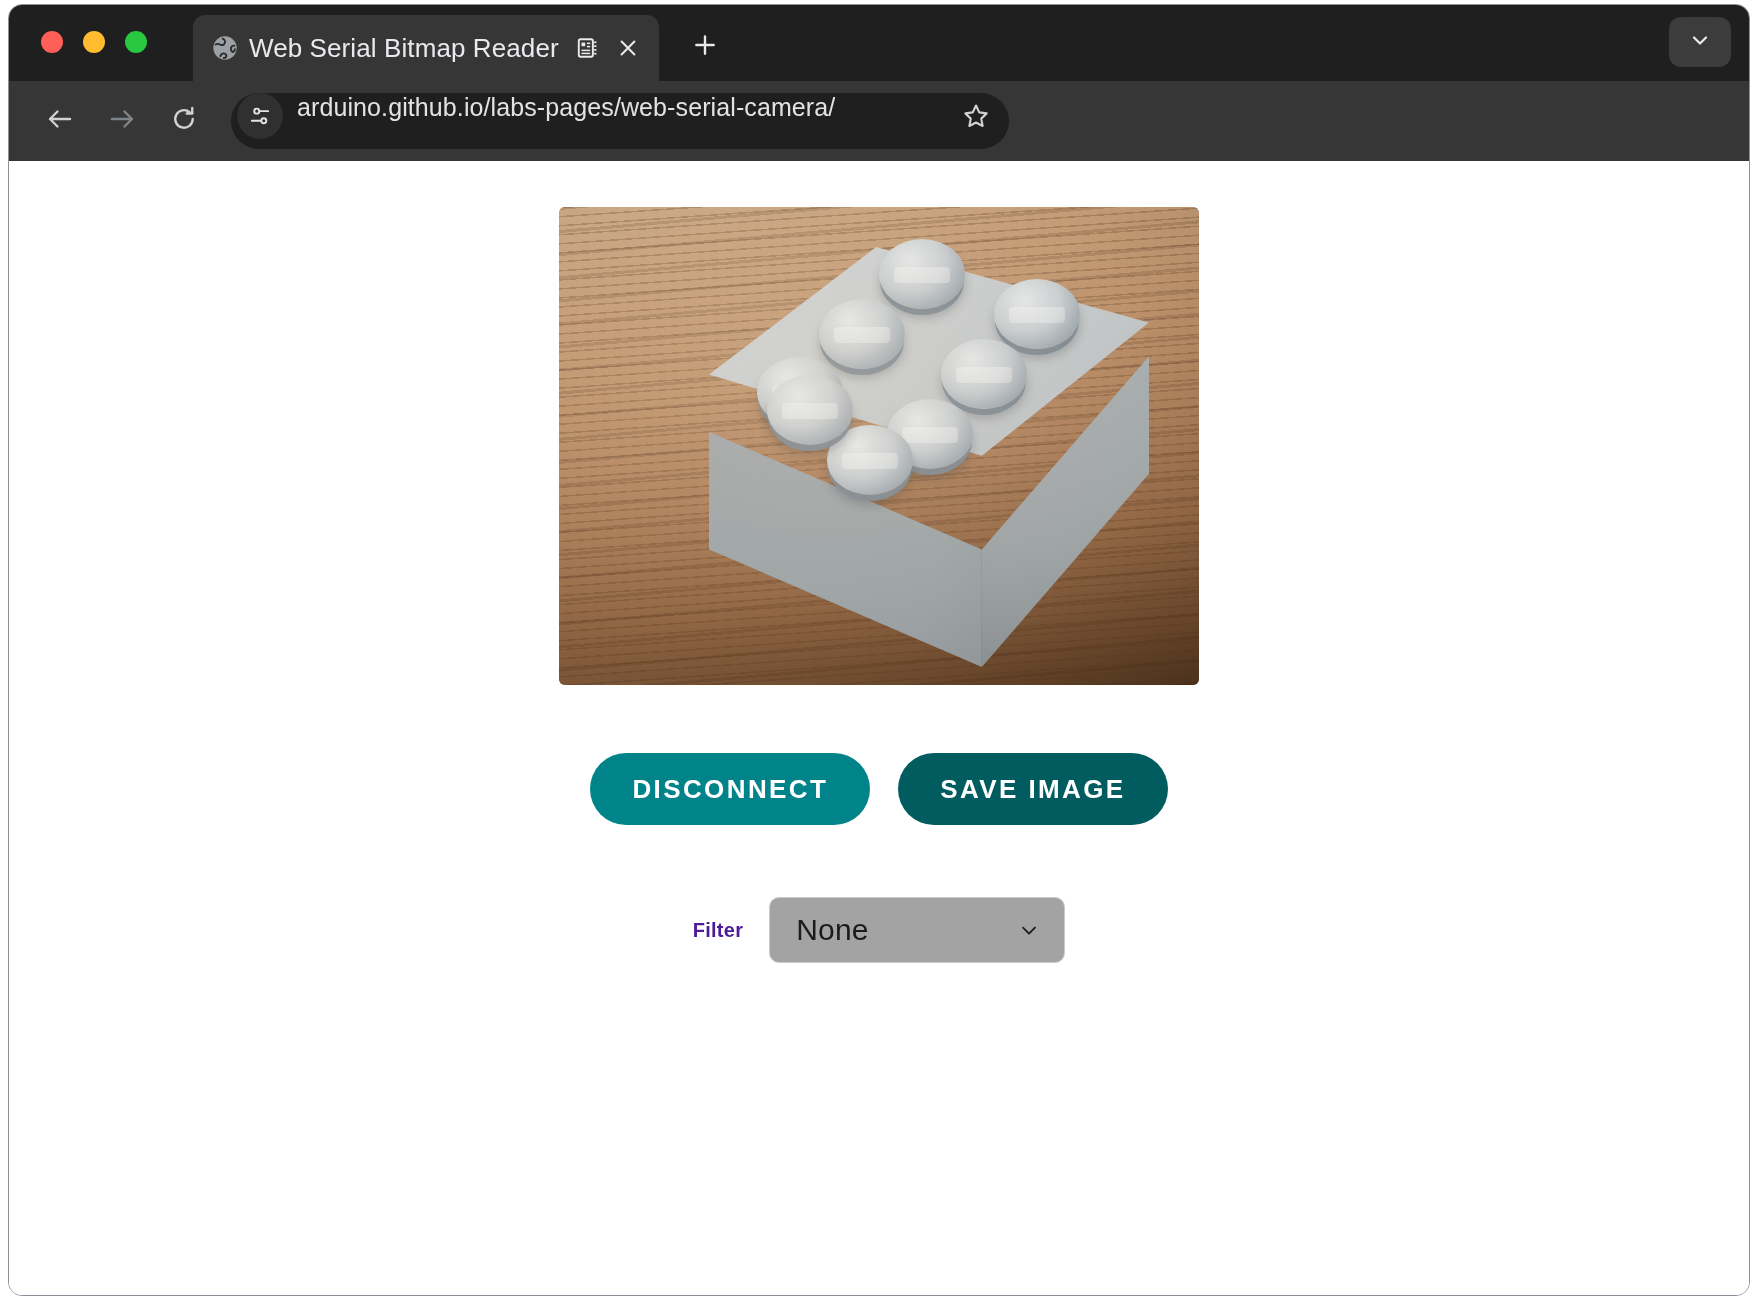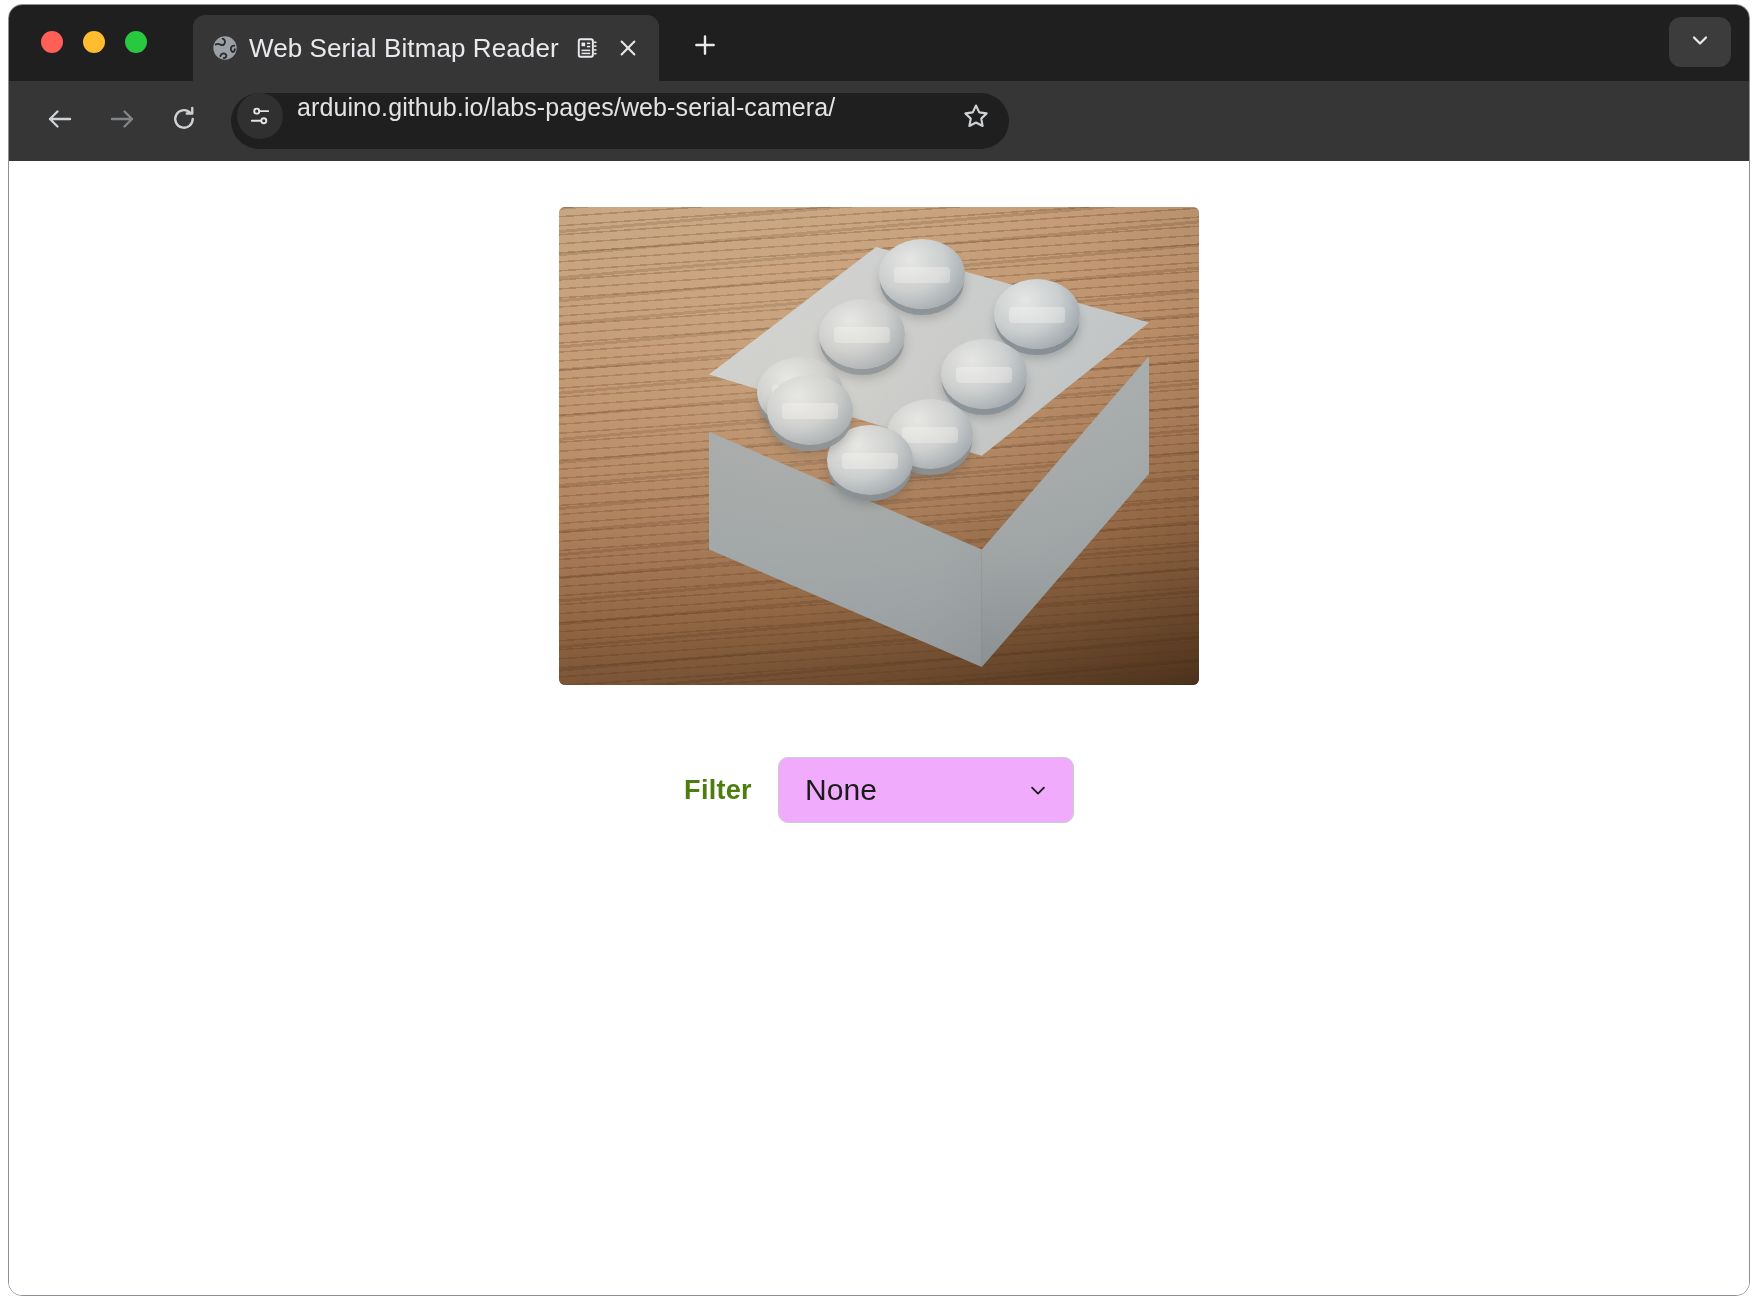--- a/index.html
+++ b/index.html
@@ -292,32 +292,32 @@
   .btn-save { background: #005c5f; }
 
   
   .filter-row {
     margin-top: 72px;
     display: flex;
     align-items: center;
     gap: 26px;
   }
   .filter-label {
-    color: #4d7c0f;
-    font-size: 27px;
+    color: #4c1d95;
+    font-size: 20px;
     font-weight: bold;
     letter-spacing: 0.3px;
   }
   .select-wrap {
     position: relative;
     width: 296px;
     height: 66px;
     border: 1px solid #c9cccf;
     border-radius: 10px;
-    background: #f0abfc;
+    background: #a3a3a3;
     display: flex;
     align-items: center;
     box-sizing: border-box;
   }
   .select-value {
     padding-left: 26px;
     font-size: 30px;
     color: #1b1b1b;
     letter-spacing: 0.1px;
   }
@@ -448,20 +448,24 @@
             <div class="stud" style="left:232px; top:92px;"></div>
             <div class="stud" style="left:48px; top:110px;"></div>
             <div class="stud" style="left:178px; top:152px;"></div>
             <div class="stud" style="left:118px; top:178px;"></div>
             <div class="stud" style="left:58px; top:128px;"></div>
           </div>
 
           <div class="photo-vignette"></div>
         </div>
 
+        <div class="actions">
+          <button class="btn btn-disconnect">DISCONNECT</button>
+          <button class="btn btn-save">SAVE IMAGE</button>
+        </div>
 
         <div class="filter-row">
           <span class="filter-label">Filter</span>
           <div class="select-wrap">
             <span class="select-value">None</span>
             <span class="select-chevron">
               <svg width="26" height="26" viewBox="0 0 24 24">
                 <path d="M6.5 9.8 L12 15.3 L17.5 9.8" fill="none" stroke="#1b1b1b" stroke-width="1.7" stroke-linecap="round" stroke-linejoin="round"></path>
               </svg>
             </span>

